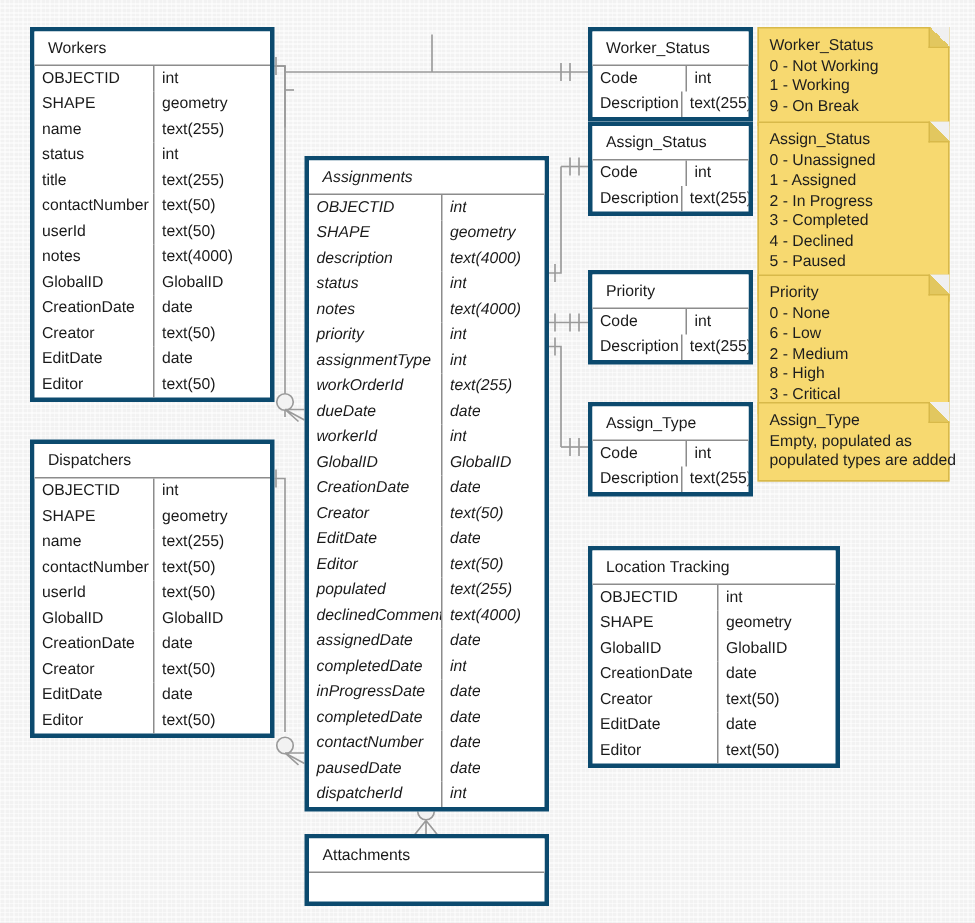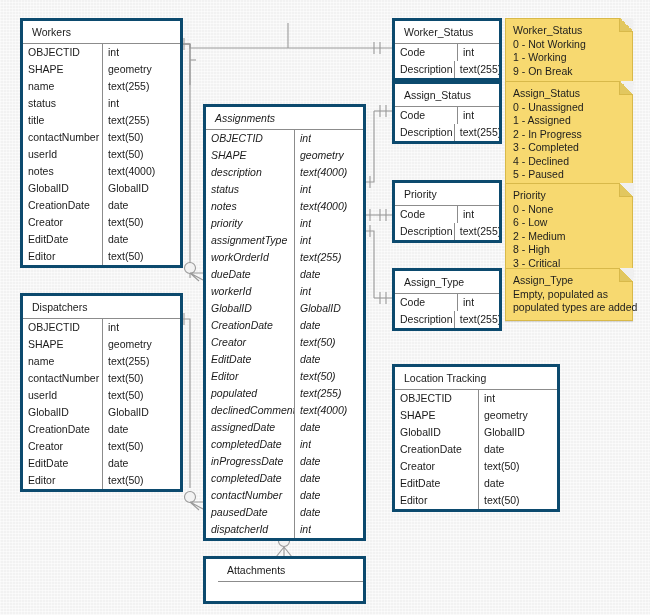--- a/index.html
+++ b/index.html
@@ -429,21 +429,21 @@
       <div class="row">
         <span class="fname">EditDate</span>
         <span class="ftype">date</span>
       </div>
       <div class="row">
         <span class="fname">Editor</span>
         <span class="ftype">text(50)</span>
       </div>
     </div>
   </div>
-<div class="tbl w-assign" style="left: 203px; top: 556px; width: 163px; padding-left: 12px;">
+<div class="tbl w-assign" style="left: 203px; top: 556px; width: 163px;">
     <div class="ttl">Attachments</div>
     <div class="rows">
       <div class="row empty"></div>
     </div>
   </div>
 <div class="note" style="left: 505px; top: 18px; width: 128px;">
     <span class="fold"></span>
     <div>Worker_Status</div>
     <div>0 - Not Working</div>
     <div>1 - Working</div>

